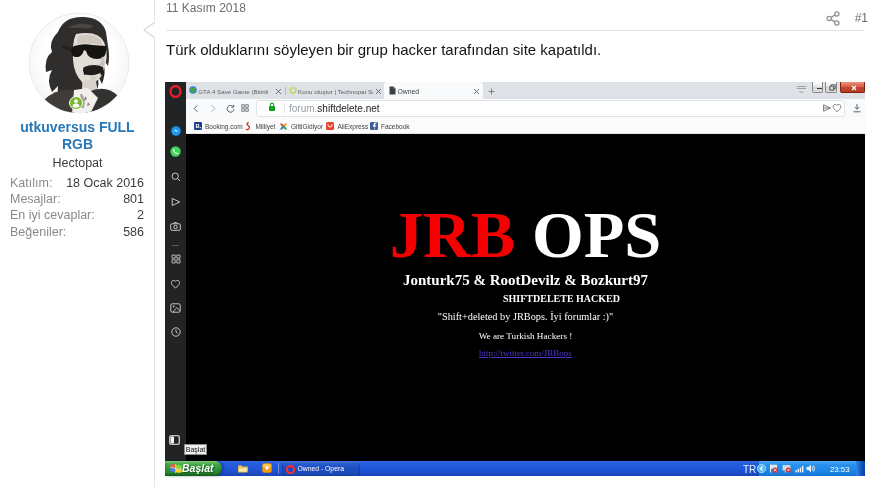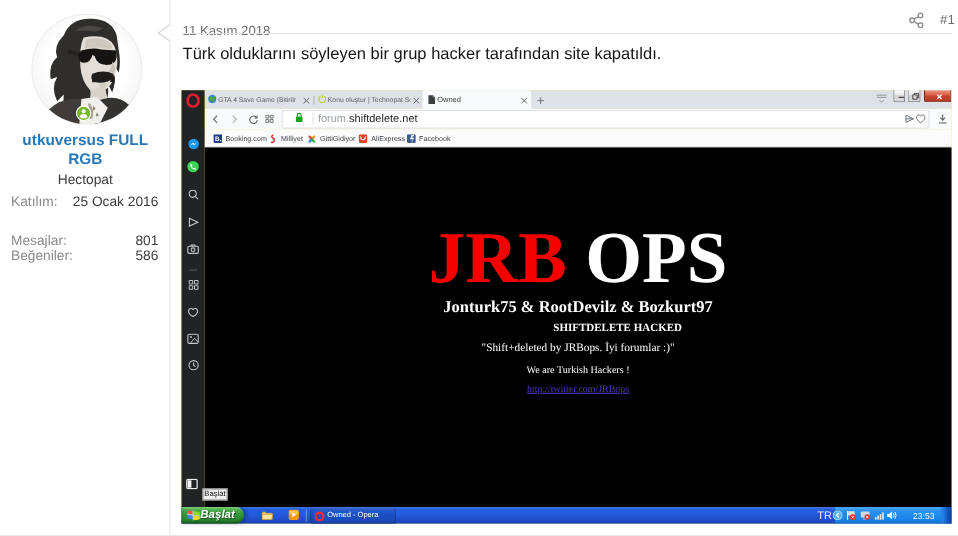--- a/index.html
+++ b/index.html
@@ -7,21 +7,21 @@
   .abs { position:absolute; }
   #root { position:relative; width:871px; height:487px; }
   
   #vline { left:154px; top:0; width:1px; height:487px; background:#e4e4e4; }
   #uname { left:0; top:119px; width:155px; text-align:center; color:#2878b8; font-size:14px; font-weight:bold; line-height:17px; }
   #utitle { left:0; top:156px; width:155px; text-align:center; color:#3c3c3c; font-size:12.5px; }
   .srow { left:10px; width:134px; font-size:12.5px; height:16.2px; }
   .srow .lab { float:left; color:#8a8a8a; }
   .srow .val { float:right; color:#3c3c3c; }
   
-  #date { left:166px; top:21px; font-size:12px; color:#6d6d6d; }
+  #date { left:166px; top:1px; font-size:12px; color:#6d6d6d; }
   #num { left:848px; top:10.5px; font-size:12px; color:#6d6d6d; width:20px; text-align:right;}
   #hr1 { left:166px; top:30px; width:699px; height:1px; background:#e5e5e5; }
   #msg { left:166px; top:40.5px; font-size:15px; color:#141414; }
   
   #arr1 { left:143px; top:22px; width:0; height:0; border-top:8px solid transparent; border-bottom:8px solid transparent; border-right:11px solid #d8d8d8; }
   #arr2 { left:144.5px; top:23px; width:0; height:0; border-top:7px solid transparent; border-bottom:7px solid transparent; border-right:10px solid #ffffff; }
   
   #shot { left:165px; top:82px; width:700px; height:394px; background:#fde047; }
   #osb { left:0; top:0; width:21px; height:379px; background:#222325; }
   #tabstrip { left:21px; top:0; width:679px; height:17px; background:#dee1e5; }
@@ -80,25 +80,29 @@
   </svg>
   <svg class="abs" style="left:69px; top:96px;" width="14" height="14" viewBox="0 0 14 14">
     <circle cx="7" cy="7" r="6.5" fill="#76b82a" stroke="#fff" stroke-width="1"></circle>
     <circle cx="7" cy="5.2" r="1.9" fill="#fff"></circle>
     <path d="M3.4,10.6 Q3.8,7.6 7,7.6 Q10.2,7.6 10.6,10.6 Q8.8,11.8 7,11.8 Q5.2,11.8 3.4,10.6 Z" fill="#fff"></path>
   </svg>
   <div class="abs" id="uname">utkuversus FULL<br>RGB</div>
   <div class="abs" id="utitle">Hectopat</div>
   <div class="abs srow" style="top:176px;">
       <span class="lab">Katılım:</span>
-      <span class="val">25 Ocak 2016</span>
-    </div>
-  <div class="abs srow" style="top:192.2px;margin-top:20px;">
+      <span class="val">18 Ocak 2016</span>
+    </div>
+  <div class="abs srow" style="top:192.2px;">
       <span class="lab">Mesajlar:</span>
       <span class="val">801</span>
+    </div>
+  <div class="abs srow" style="top:208.4px;">
+      <span class="lab">En iyi cevaplar:</span>
+      <span class="val">2</span>
     </div>
   <div class="abs srow" style="top:224.6px;">
       <span class="lab">Beğeniler:</span>
       <span class="val">586</span>
     </div>
   <div class="abs" id="arr1"></div>
   <div class="abs" id="arr2"></div>
   <div class="abs" id="date">11 Kasım 2018</div>
   <div class="abs" id="num">#1</div>
   <svg class="abs" style="left:826px; top:11px;" width="14" height="15" viewBox="0 0 14 15">

